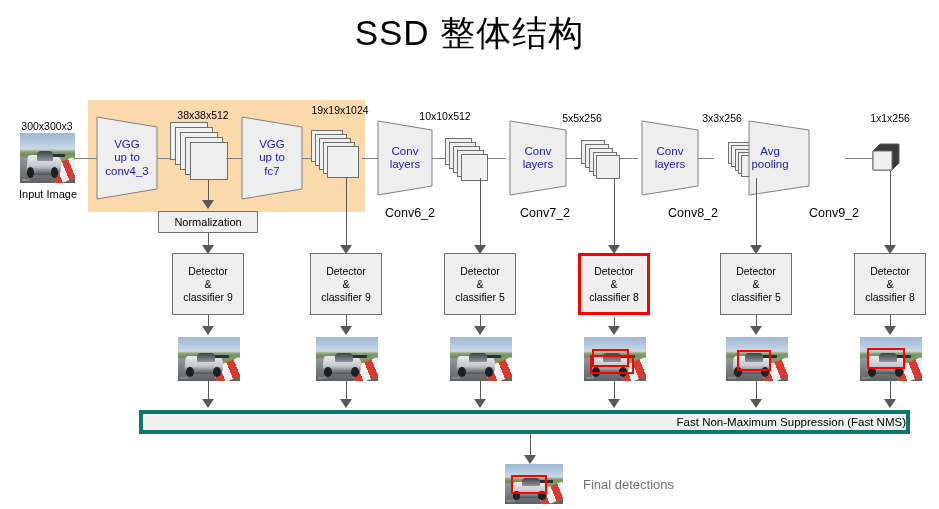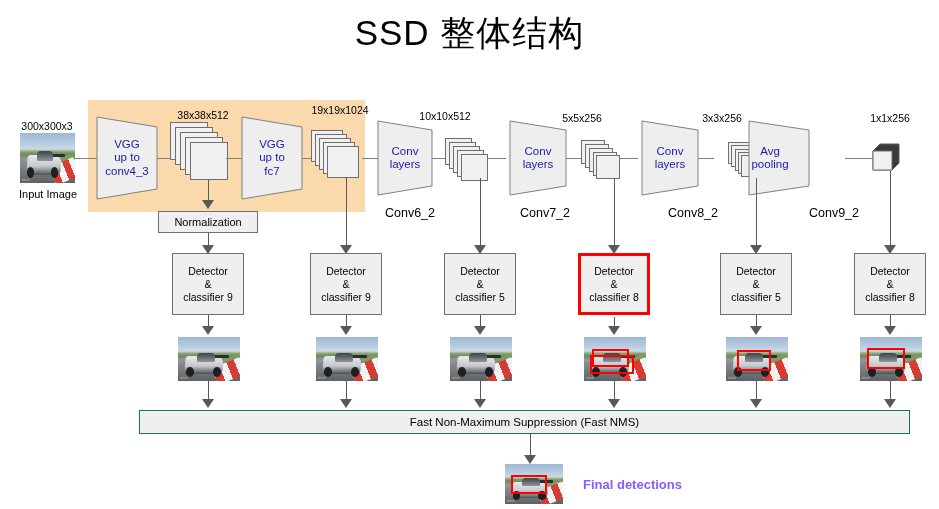--- a/index.html
+++ b/index.html
@@ -143,24 +143,24 @@
     text-align: center;
     font-size: 10.5px;
     line-height: 13px;
     color: #000;
   }
   .boxnode.norm { font-size: 11px; }
   .boxnode.redhl { border: 3px solid #ff0000; }
   .nmsbar {
     position: absolute;
     background: #efefef;
-    border: 1px solid #0f766e;
+    border: 4px solid #0f766e;
     display: flex;
     align-items: center;
-    justify-content: center;
+    justify-content: flex-end;
     font-size: 11.5px;
     color: #000;
   }
   .hline { position: absolute; background: #808080; height: 1px; }
   .vline-d { position: absolute; background: #595959; width: 1px; }
   .arrowhead {
     position: absolute;
     width: 0; height: 0;
     border-left: 6px solid transparent;
     border-right: 6px solid transparent;
@@ -168,23 +168,22 @@
   }
   .caption {
     position: absolute;
     font-size: 11px;
     color: #000;
     white-space: nowrap;
   }
   .finaltext {
     position: absolute;
     font-size: 13px;
-    color: #8b5cf6;
+    color: #737373;
     white-space: nowrap;
-    font-weight: bold;
   }
 </style>
 </head>
 <body>
 
 <div id="stage">
 
   <div class="title">SSD 整体结构</div>
 
   <div class="vgg-band"></div>

